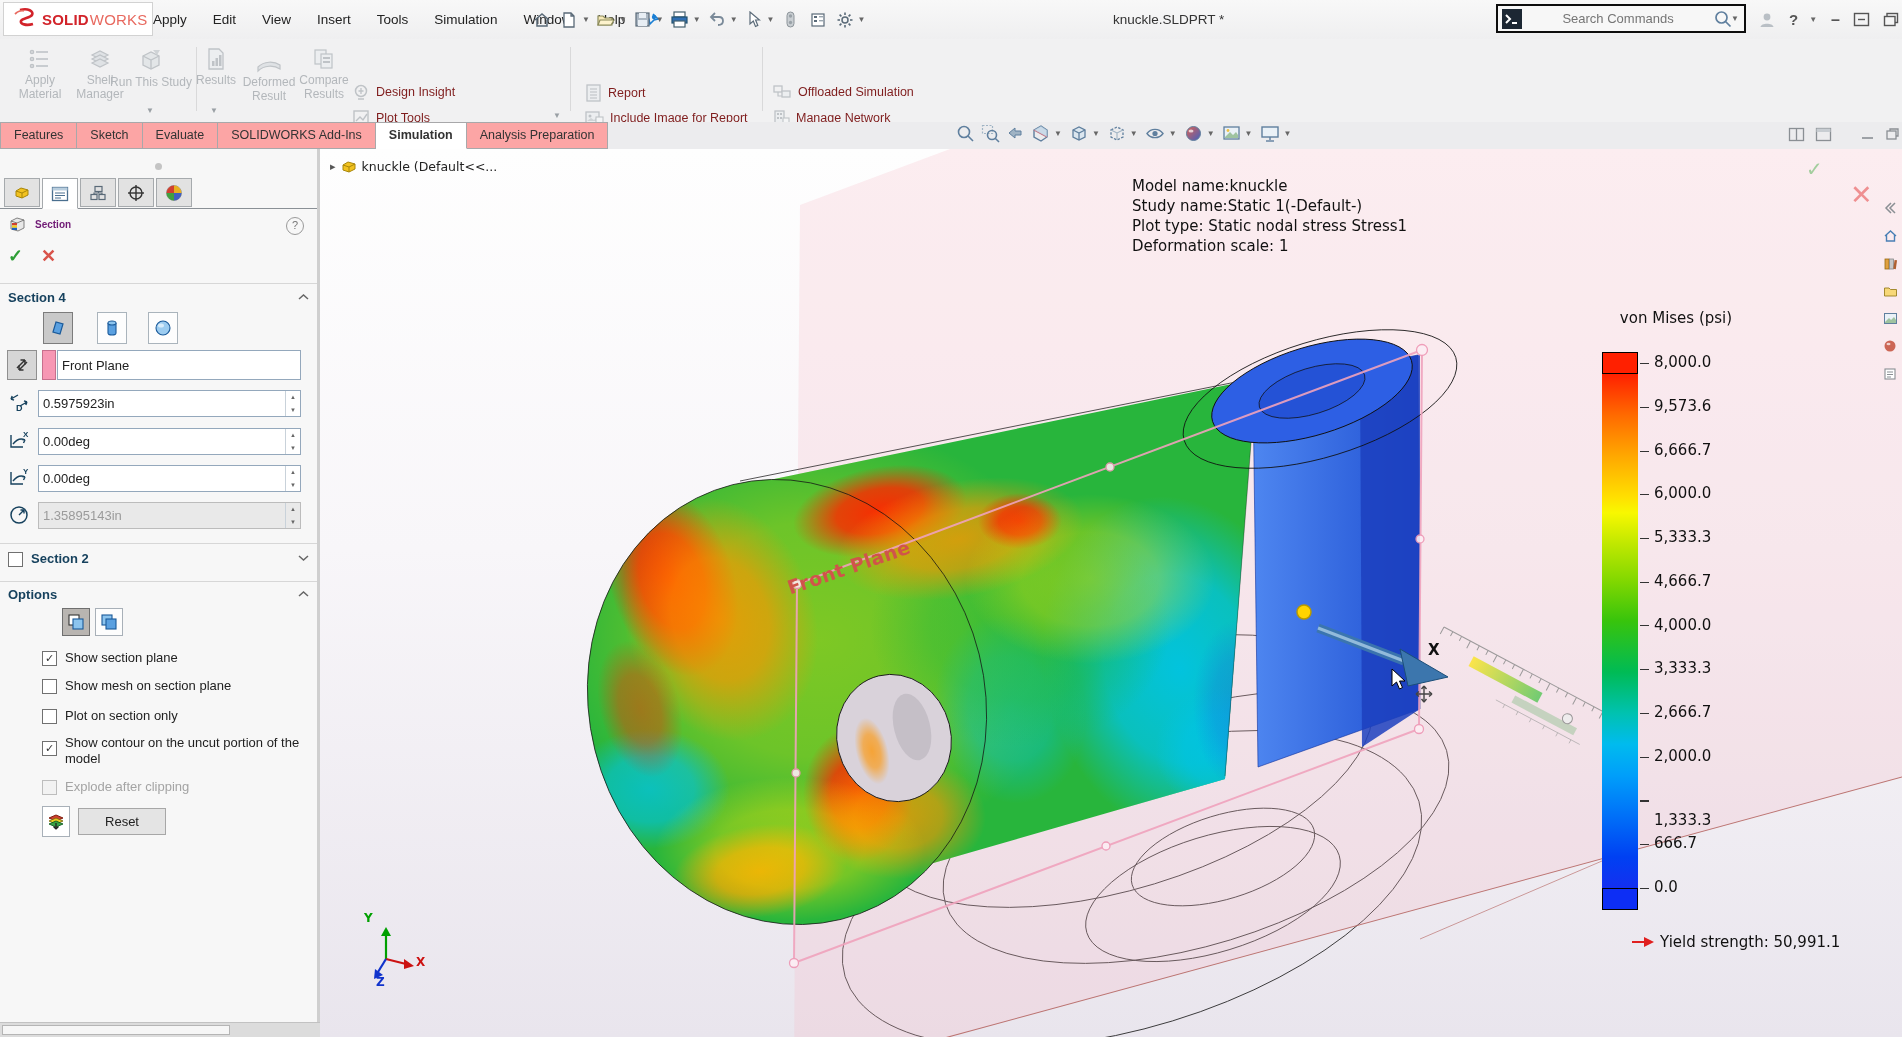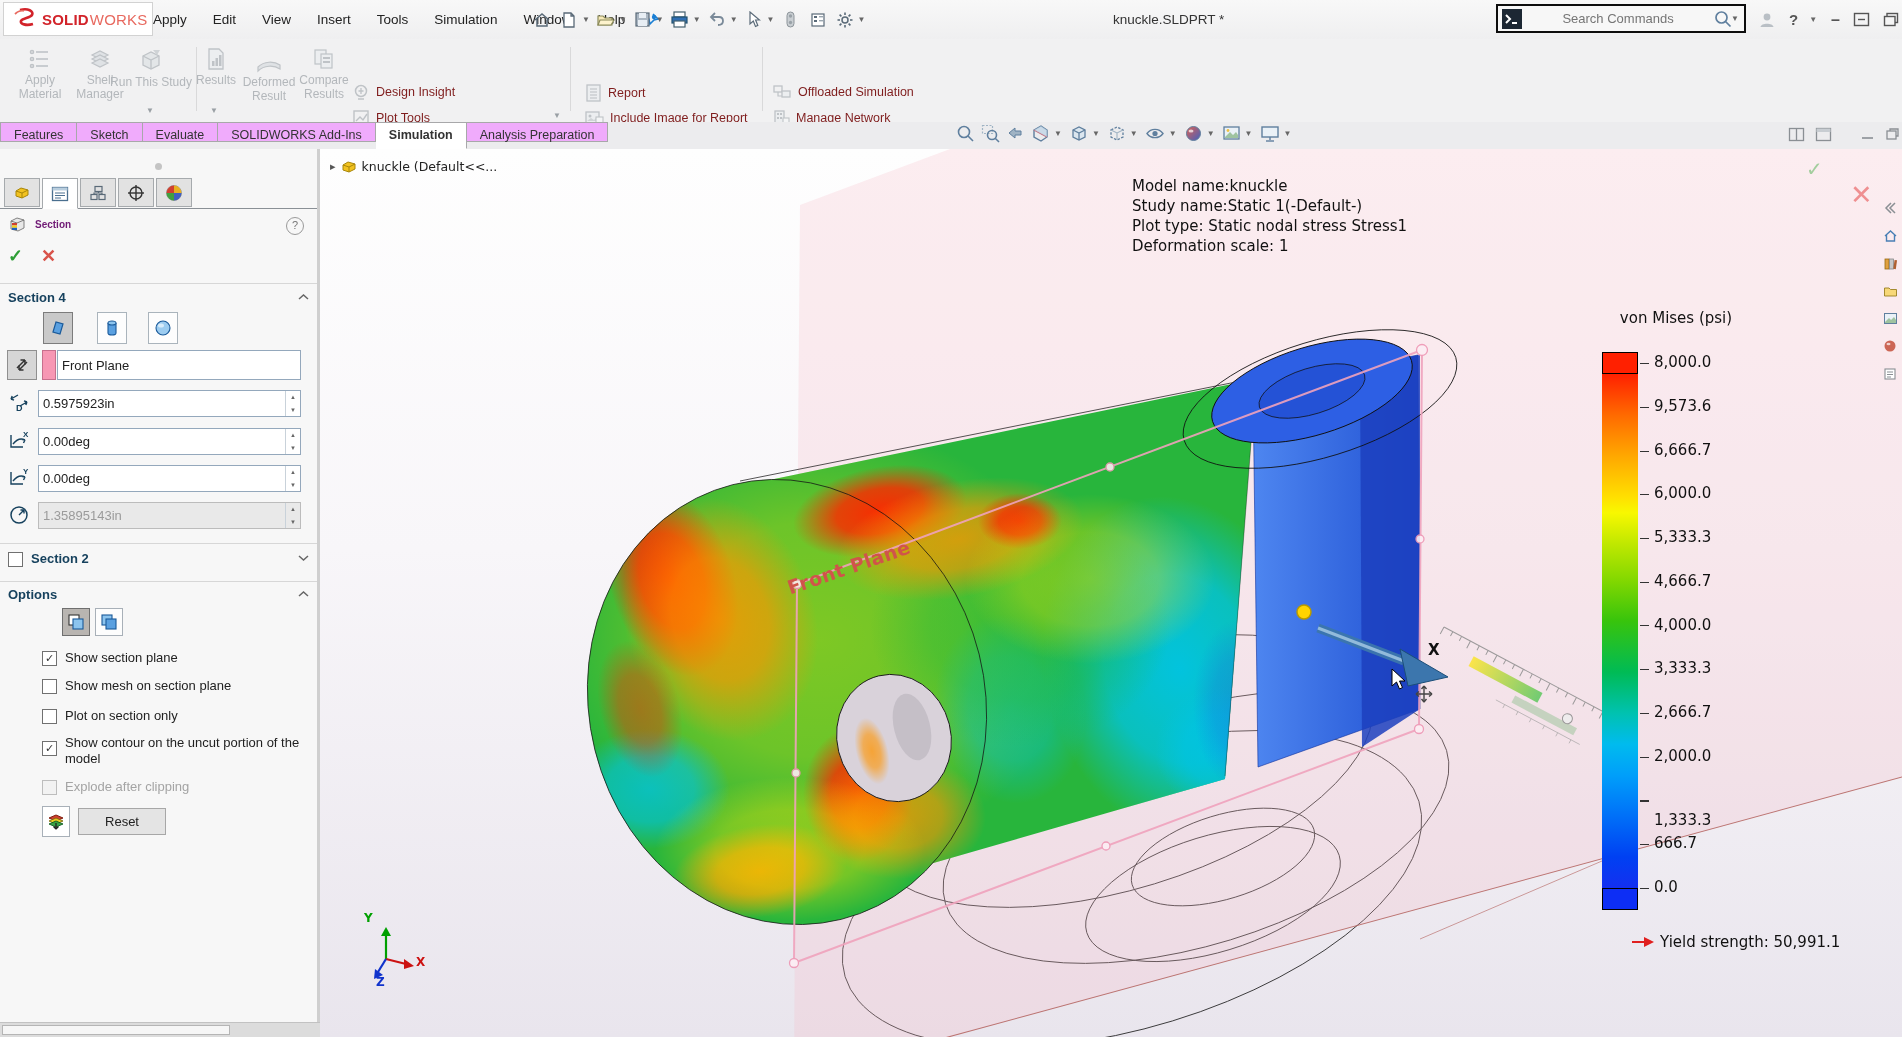--- a/index.html
+++ b/index.html
@@ -26,21 +26,21 @@
   
   .ribbon{left:0;top:39px;width:1902px;height:83px;background:#f1f1f2;border-bottom:1px solid #d2d2d2;}
   .ri{position:absolute;text-align:center;color:#b3b7bb;font-size:12px;line-height:14px;}
   .ri .ric{display:block;margin:0 auto 2px auto;}
   .rstack{position:absolute;display:flex;align-items:center;gap:6px;color:#7f1d1d;font-size:12.5px;white-space:nowrap;}
   .rsep{position:absolute;top:8px;height:64px;width:1px;background:#d9d9da;}
   .rcar{position:absolute;font-size:8px;color:#9aa0a5;}
 
   
   .tabs{left:0;top:122px;width:1902px;height:27px;background:#ececee;}
-  .tab{display:inline-block;height:20px;line-height:25px;padding:0 13px;font-size:12.5px;color:#333;background:#f0abfc;border:1px solid #a8a8aa;border-left:none;box-sizing:border-box;}
+  .tab{display:inline-block;height:27px;line-height:25px;padding:0 13px;font-size:12.5px;color:#333;background:#fca5a5;border:1px solid #a8a8aa;border-left:none;box-sizing:border-box;}
   .tab:first-child{border-left:1px solid #a8a8aa;}
   .tab.active{background:#fff;font-weight:bold;border-bottom:1px solid #fff;height:27px;}
   .hud{left:956px;top:124px;display:flex;align-items:center;gap:6px;}
   .hud .hi{display:flex;align-items:center;}
   .paneics{left:1788px;top:127px;display:flex;gap:10px;}
 
   
   .panel{left:0;top:149px;width:320px;height:873px;background:#f7f7f7;border-right:3px solid #cfcfcf;box-sizing:border-box;font-size:13px;color:#222;}
   .pgrip{left:155px;top:14px;width:7px;height:7px;border-radius:50%;background:#c4c4c4;}
   .ptabs{left:0;top:27px;width:317px;height:32px;border-bottom:1px solid #8a9096;}

